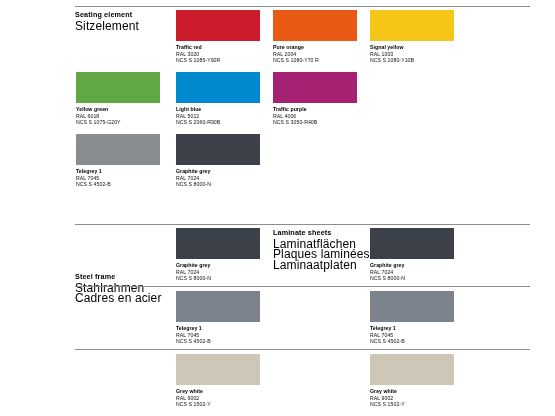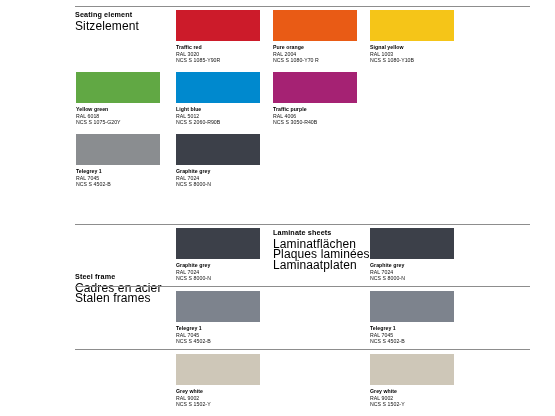--- a/index.html
+++ b/index.html
@@ -150,22 +150,22 @@
       <div class="cap-name">Graphite grey</div>
       <div class="cap-line">RAL 7024</div>
       <div class="cap-line">NCS S 8000-N</div>
     </div>
   </div>
 
   <div class="rule" style="left: 75px; top: 224px; width: 455px; background: rgb(141, 141, 141);"></div>
 
   <div class="heading-block" style="left:75px; top:228px;margin-top:44px;">
     <div class="h-main">Steel frame</div>
+    <div class="h-sub">Stahlrahmen</div>
     <div class="h-sub">Cadres en acier</div>
-    <div class="h-sub">Stalen frames</div>
   </div>
 
   <div class="heading-block" style="left:273px; top:228px;">
     <div class="h-main">Laminate sheets</div>
     <div class="h-sub">Laminatflächen</div>
     <div class="h-sub">Plaques laminées</div>
     <div class="h-sub">Laminaatplaten</div>
   </div>
 
   <div class="cell" style="left:176px; top:228px; width:84px;">

